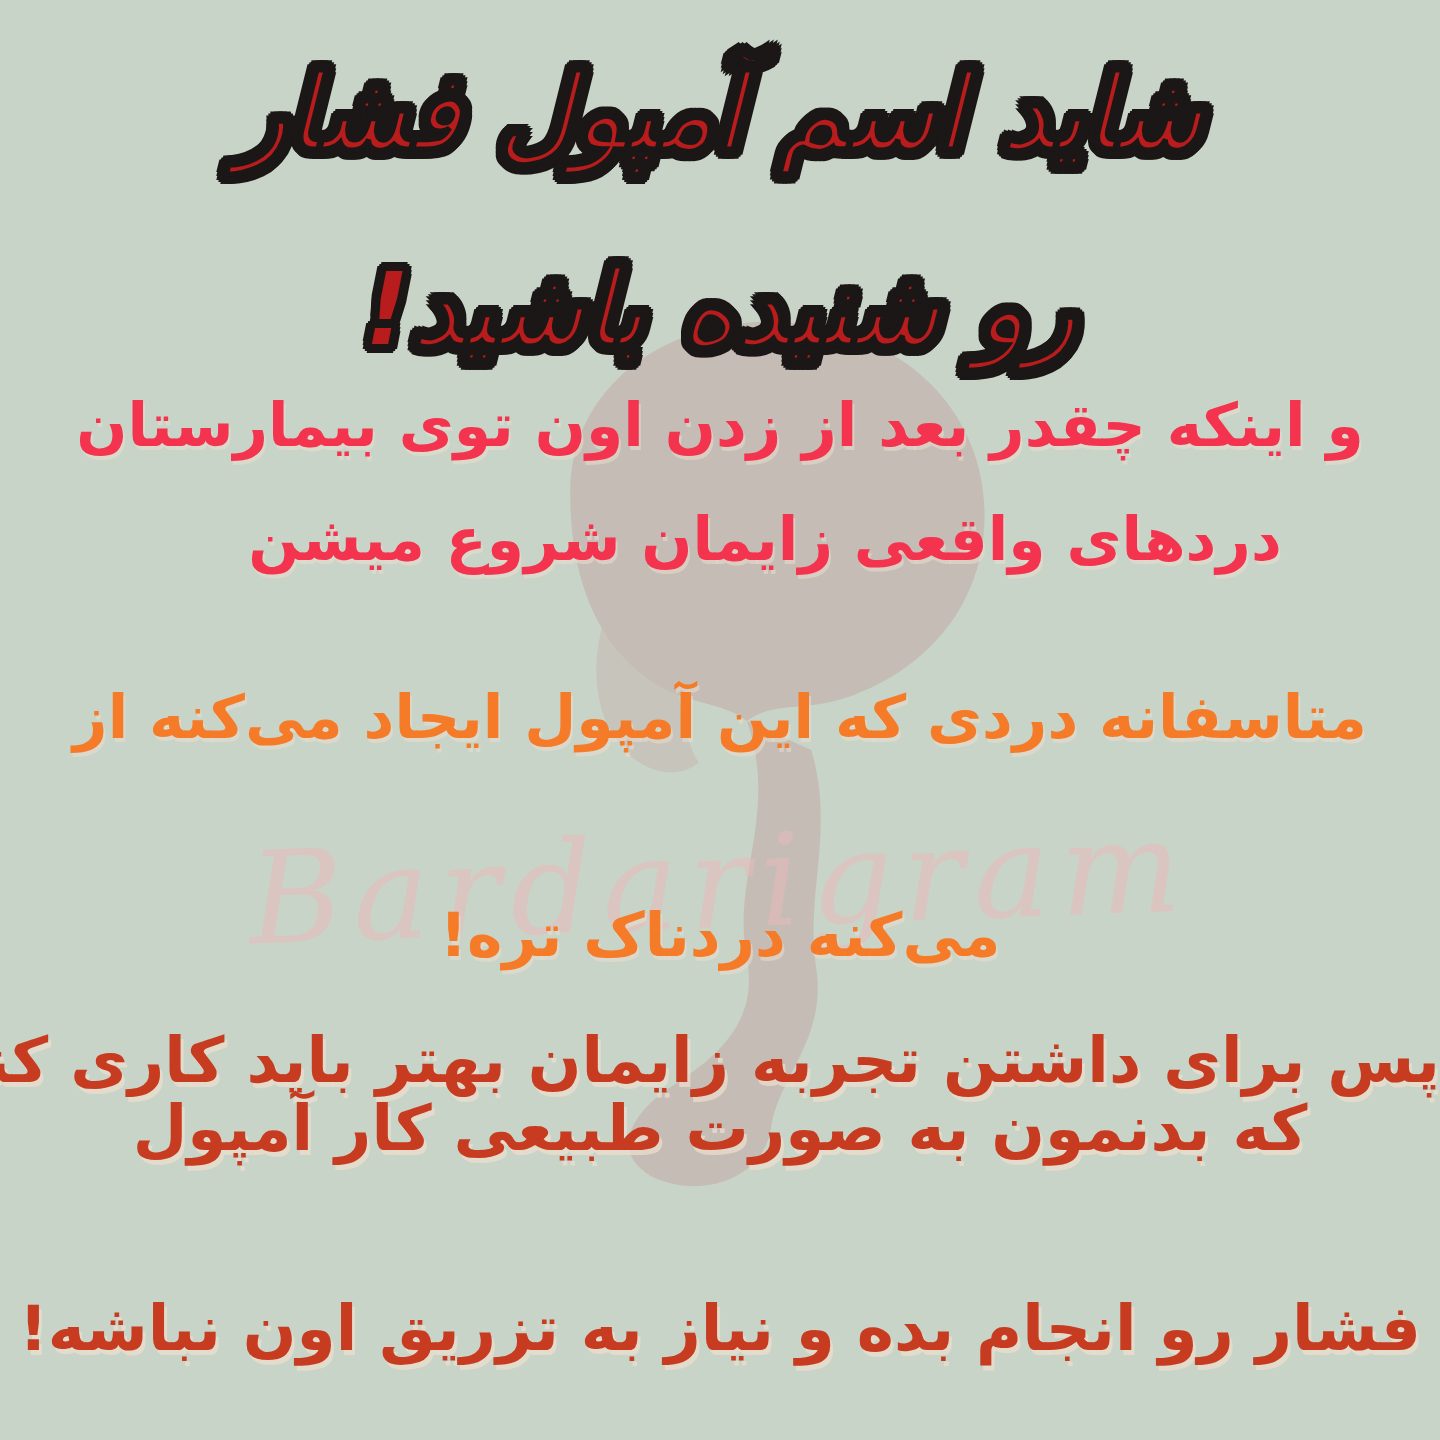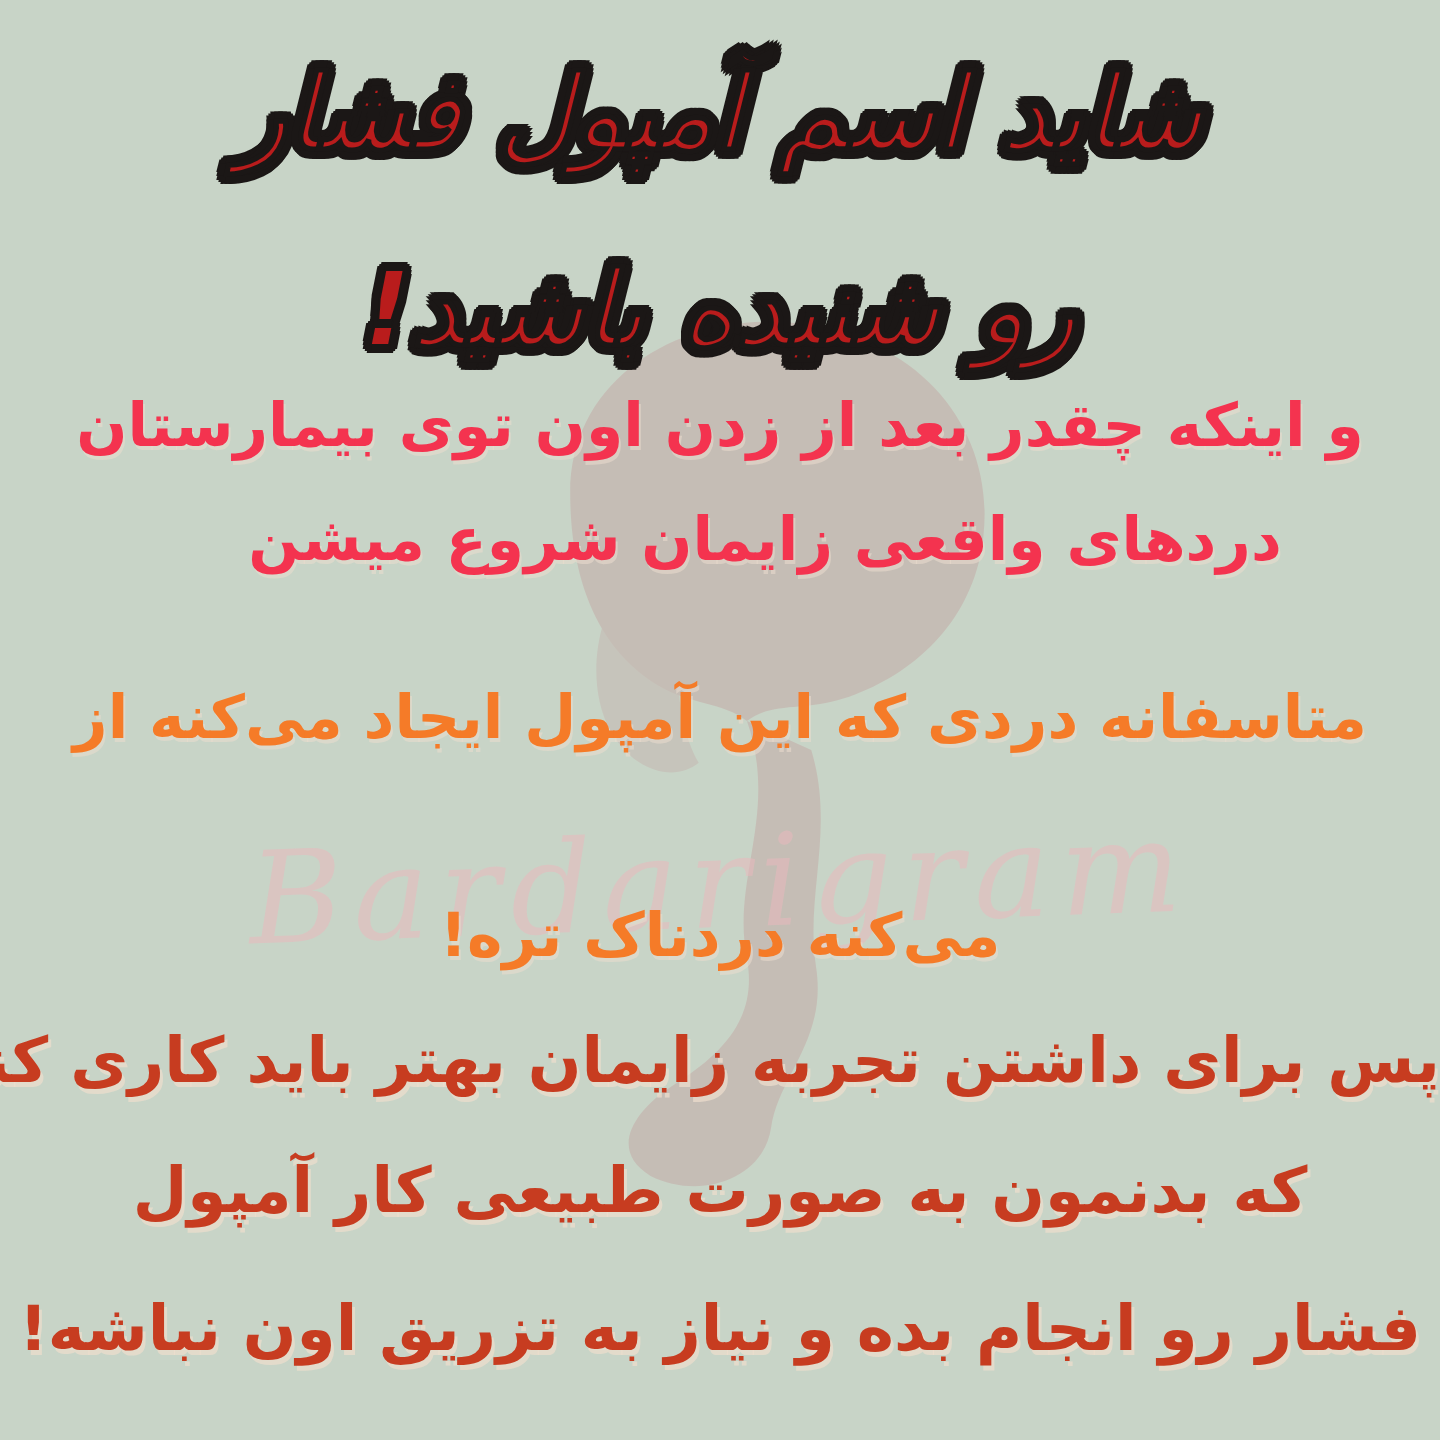--- a/index.html
+++ b/index.html
@@ -84,21 +84,21 @@
   .o1{top:682px;}
   .o2{top:794px;}
   .o3{top:900px;}
 
   .brick-line{
     font-size:63px;
     color:#c73c20;
     text-shadow:3px 5px 0 rgba(238,222,205,0.7);
   }
   .b1{top:1024px;}
-  .b2{top:1154px;}
+  .b2{top:1092px;}
   .b3{top:1260px;margin-top:32px;}
 </style>
 </head>
 <body>
 
 <div class="canvas">
 
   <svg class="silhouette" viewBox="0 0 400 560" aria-hidden="true">
     <g fill="#c08a8e">
 

